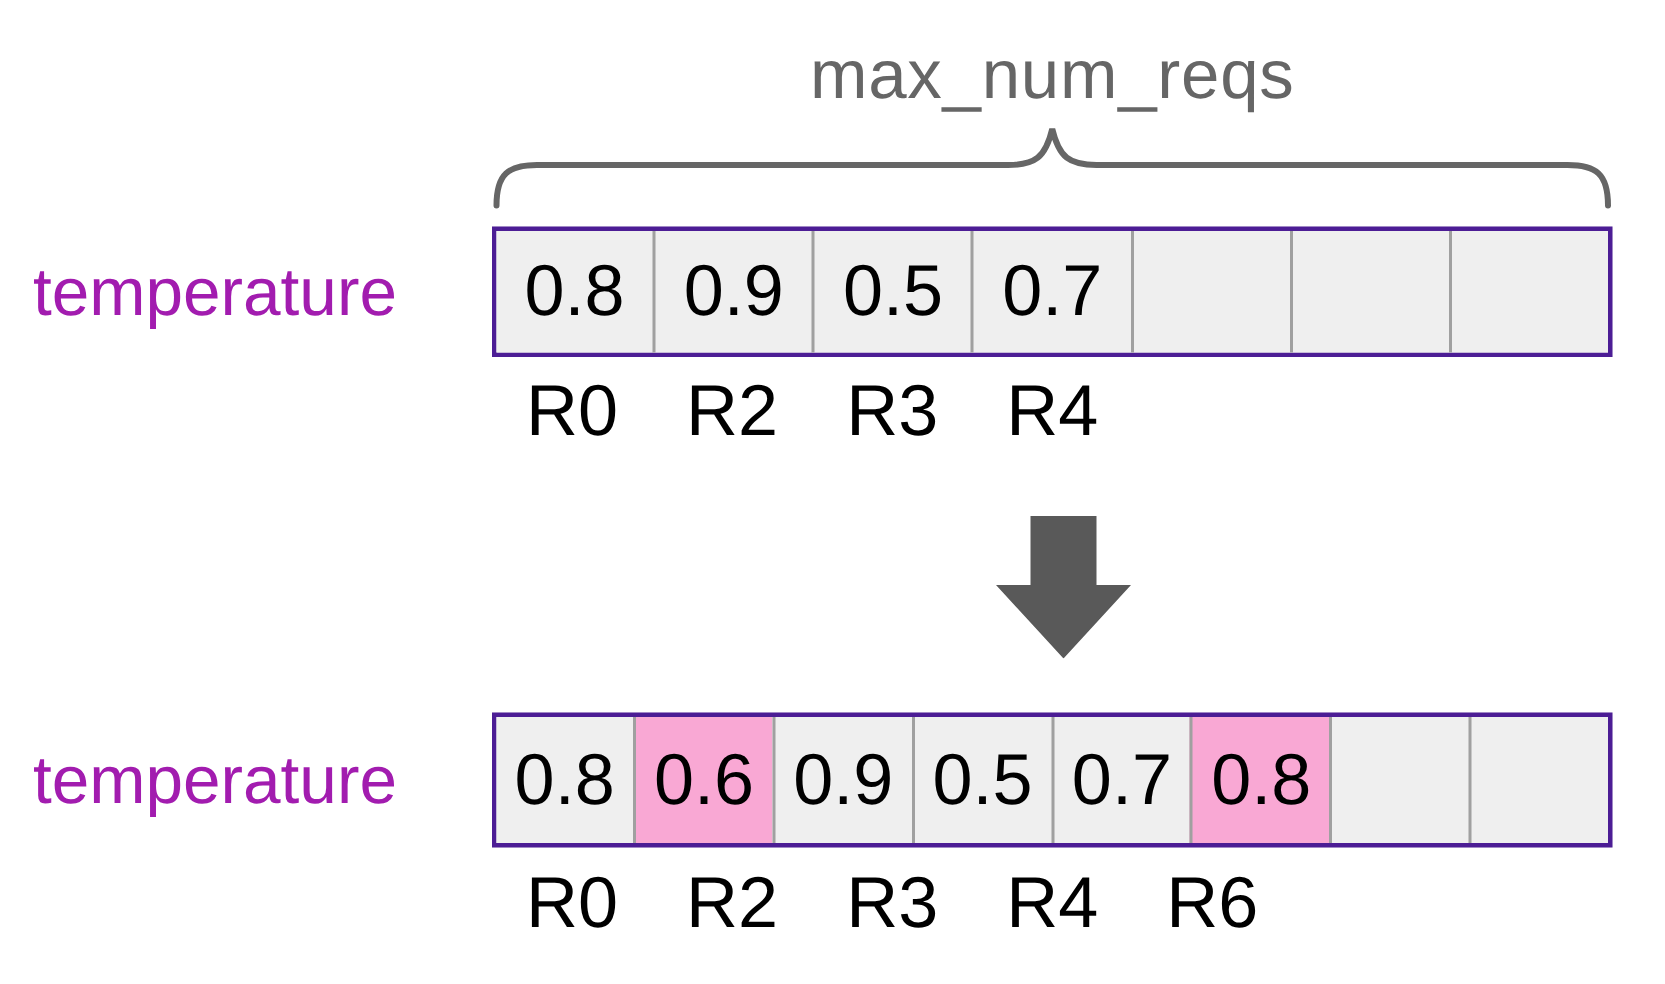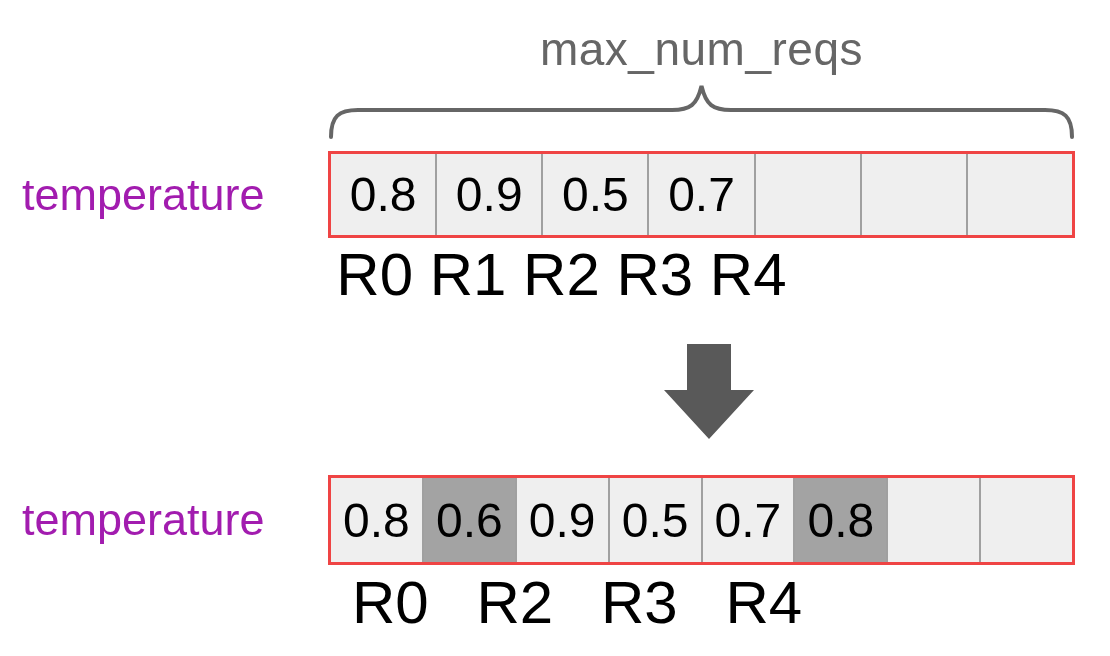--- a/index.html
+++ b/index.html
@@ -47,56 +47,56 @@
   }
   .row-label.top    { top: 151px; height: 87px; }
   .row-label.bottom { top: 475px; height: 90px; }
 
   
   .array {
     position: absolute;
     left: 328px;
     width: 747px;
     display: flex;
-    border: 3px solid #ef4444;
+    border: 3px solid #4c1d95;
     box-sizing: border-box;
     background: #efefef;
   }
   .array.top    { top: 151px; height: 87px; }
   .array.bottom { top: 475px; height: 90px; }
   .cell {
     flex: 1 1 0;
     display: flex;
     align-items: center;
     justify-content: center;
     background: #efefef;
     border-left: 2px solid #a0a0a0;
     font-size: 48px;
     color: #000000;
     overflow: hidden;
   }
   .cell:first-child { border-left: none; }
-  .cell.highlight { background: #a3a3a3; }
+  .cell.highlight { background: #f9a8d4; }
 
   
   .req-labels {
     position: absolute;
     left: 328px;
     width: 747px;
     height: 54px;
     display: flex;
   }
   .req-labels.top    { top: 247px; }
   .req-labels.bottom { top: 575px; }
   .req-label {
     flex: 1 1 0;
     display: flex;
     align-items: center;
     justify-content: center;
-    font-size: 60px;
+    font-size: 48px;
     color: #000000;
   }
 
   
   .arrow-svg {
     position: absolute;
     left: 664px;
     top: 344px;
     width: 90px;
     height: 95px;
@@ -130,21 +130,20 @@
     <div class="cell">0.9</div>
     <div class="cell">0.5</div>
     <div class="cell">0.7</div>
     <div class="cell"></div>
     <div class="cell"></div>
     <div class="cell"></div>
   </div>
 
   <div class="req-labels top">
     <div class="req-label">R0</div>
-    <div class="req-label">R1</div>
     <div class="req-label">R2</div>
     <div class="req-label">R3</div>
     <div class="req-label">R4</div>
     <div class="req-label"></div>
     <div class="req-label"></div>
     <div class="req-label"></div>
   </div>
 
   <svg class="arrow-svg" viewBox="0 0 90 95" aria-hidden="true">
     <polygon points="23,0 67,0 67,46 90,46 45,95 0,46 23,46" fill="#595959"></polygon>
@@ -162,17 +161,18 @@
     <div class="cell highlight">0.8</div>
     <div class="cell"></div>
     <div class="cell"></div>
   </div>
 
   <div class="req-labels bottom">
     <div class="req-label">R0</div>
     <div class="req-label">R2</div>
     <div class="req-label">R3</div>
     <div class="req-label">R4</div>
+    <div class="req-label">R6</div>
     <div class="req-label"></div>
     <div class="req-label"></div>
   </div>
 
 </div>
 
 </body></html>

